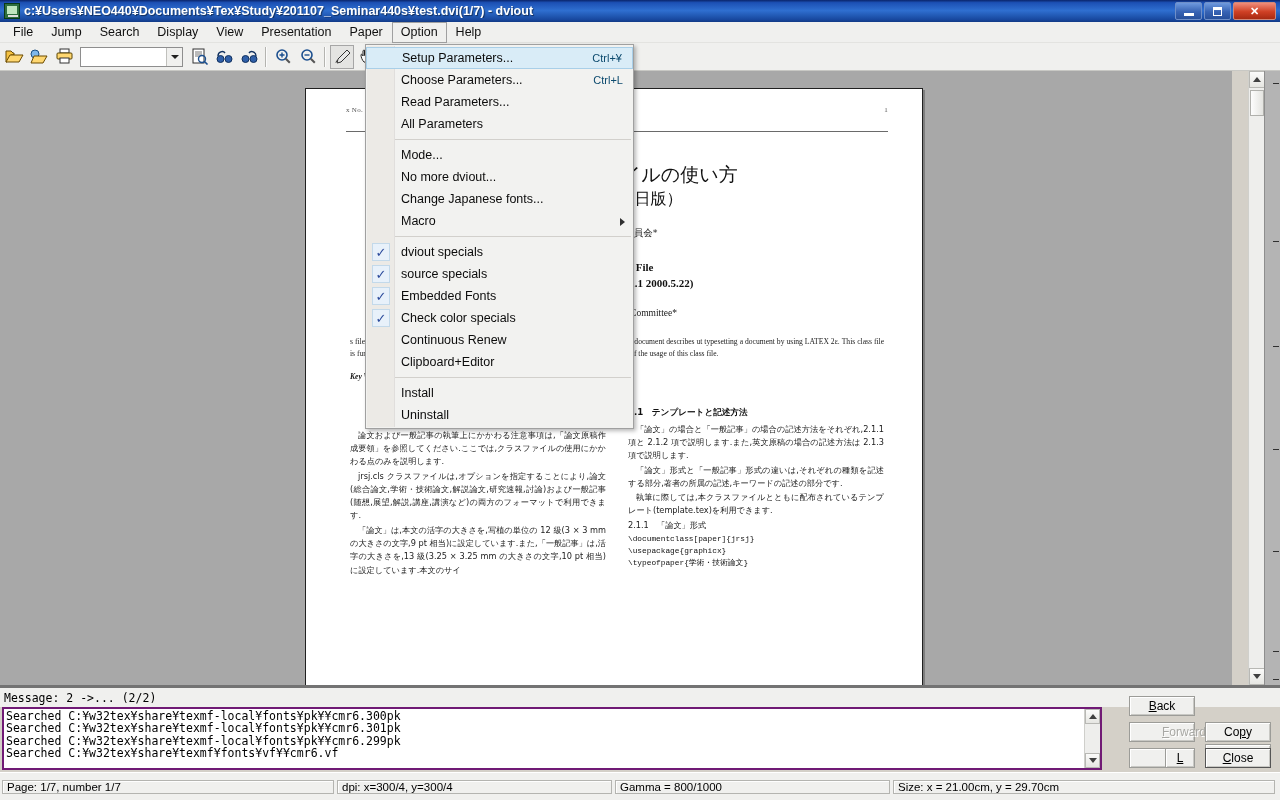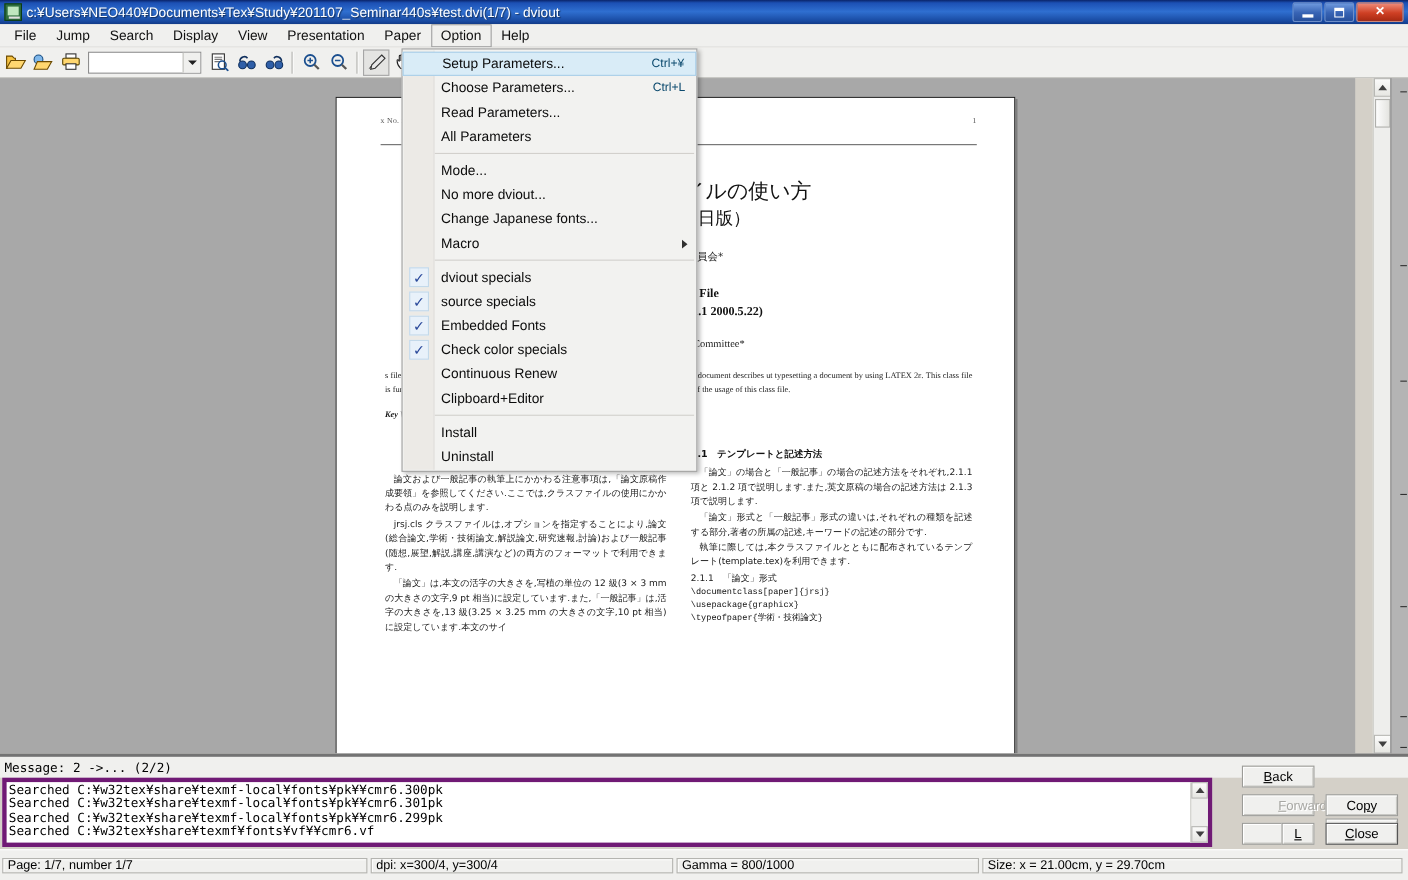--- a/index.html
+++ b/index.html
@@ -25,21 +25,21 @@
     position: relative; flex: none;
   }
   .title-icon::after {
     content: ""; position: absolute; left: 2px; top: 2px; right: 2px; bottom: 4px;
     background: #bfe6bf;
   }
   .title-icon::before {
     content: ""; position: absolute; left: 3px; bottom: 1px; width: 10px; height: 2px; background: #dfdfdf;
   }
   .title-text {
-    color: #ffffff; font-size: 12.5px; font-weight: normal;
+    color: #ffffff; font-size: 12.5px; font-weight: bold;
     white-space: nowrap; overflow: hidden; flex: 1;
     text-shadow: 1px 1px 1px rgba(0,0,0,.5);
   }
   .win-btns { display: flex; align-items: center; gap: 2px; margin-right: 2px; }
   .win-btn {
     width: 27px; height: 18px;
     border: 1px solid #6f8fc8;
     background: linear-gradient(to bottom, #6f9ade, #3763b4 55%, #27509c);
     display: flex; align-items: center; justify-content: center;
     color: #fff; font-size: 11px; font-weight: bold; line-height: 1;
@@ -221,21 +221,21 @@
     background: #f0f0ee; border-top: 3px solid #737373;
     display: flex; align-items: center;
   }
   .msgbar .txt {
     font-family: "DejaVu Sans Mono", monospace; font-size: 11.5px; color: #000; padding-left: 4px;
   }
 
   
   .logwrap {
     position: absolute; left: 2px; top: 707px; width: 1100px; height: 63px;
-    background: #ffffff; border: 4px solid #701a75;
+    background: #ffffff; border: 2px solid #701a75;
     display: flex;
   }
   .loglist { flex: 1; padding: 1px 0 0 2px; overflow: hidden; }
   .logline {
     font-family: "DejaVu Sans Mono", monospace; font-size: 11.5px; color: #000;
     line-height: 12.4px; white-space: pre;
   }
   .logscroll { width: 16px; background: #eeeeec; border-left: 1px solid #cfcfcb; position: relative; }
   .ls-btn { position:absolute; left:0; width:15px; height:15px; background:linear-gradient(to bottom,#fbfbfa,#e6e6e2); border:1px solid #b8b8b4; display:flex; align-items:center; justify-content:center; }
 

